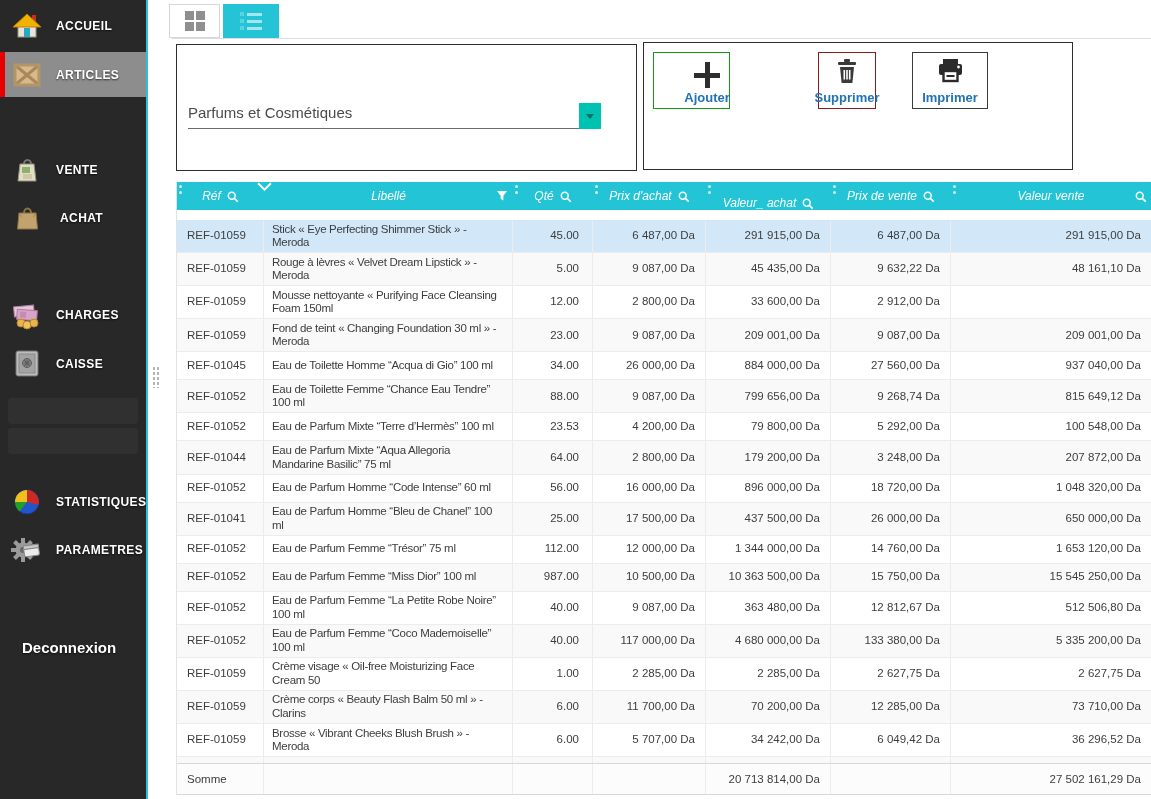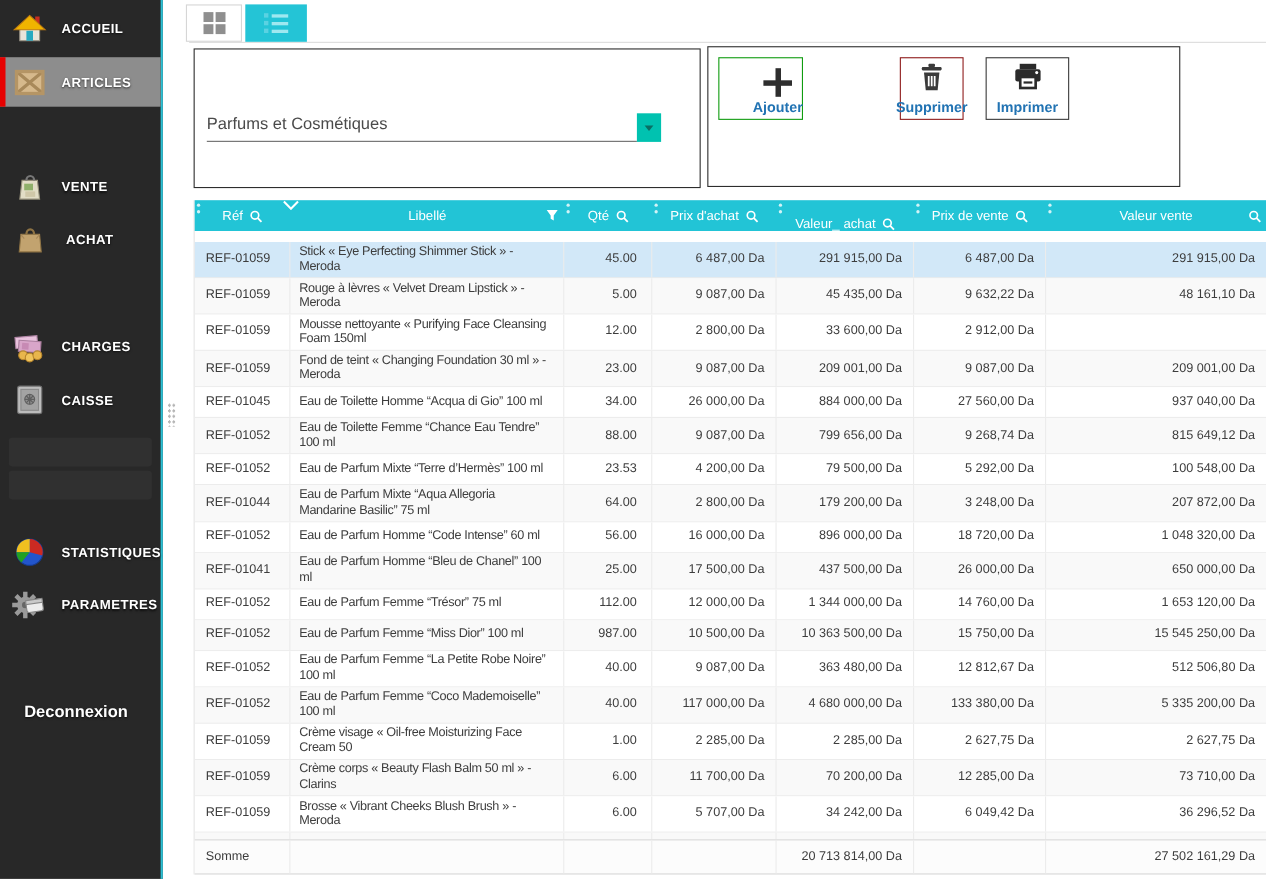--- a/index.html
+++ b/index.html
@@ -65,35 +65,35 @@
   .combo .tri{width:0;height:0;border-left:4px solid transparent;border-right:4px solid transparent;border-top:5px solid #0a6f64;}
   
   .actions-panel{position:absolute;left:467px;top:42px;width:430px;height:128px;border:1px solid #2d2d2d;background:#fff;box-sizing:border-box;}
   .act-btn{
     position:absolute;top:9px;height:57px;box-sizing:border-box;background:#fff;cursor:pointer;
     display:flex;flex-direction:column;align-items:center;justify-content:flex-end;padding-bottom:3px;
   }
   .act-btn .blabel{font-size:13px;font-weight:bold;color:#2173b3;line-height:15px;}
   .btn-add{left:9px;width:77px;border:1px solid #109c10;padding-left:31px;}
   .btn-del{left:174px;width:58px;border:1px solid #8e1b1b;}
-  .btn-print{left:252px;width:76px;border:1px solid #3a3a3a;}
+  .btn-print{left:268px;width:76px;border:1px solid #3a3a3a;}
   .plus-ico{position:relative;width:26px;height:26px;margin-bottom:2px;}
   .plus-ico::before,.plus-ico::after{content:"";position:absolute;background:#2e2e2e;}
   .plus-ico::before{left:0;top:10.5px;width:26px;height:5px;}
   .plus-ico::after{left:10.5px;top:0;width:5px;height:26px;}
   .act-ico{margin-bottom:2px;}
   
   .grid{
     position:absolute;left:0;right:0;top:182px;bottom:4px;display:flex;flex-direction:column;
     border-left:1px solid #e3e3e3;box-sizing:border-box;background:#fff;
   }
   .grid-header{display:flex;height:28px;flex:0 0 28px;background:#22c4d6;}
   .hcell{
     position:relative;display:flex;align-items:center;justify-content:center;gap:5px;
-    color:#fff;font-size:12px;box-sizing:border-box;cursor:pointer;
+    color:#fff;font-size:12px;box-sizing:border-box;cursor:pointer;font-style:italic;
   }
   .hdots{position:absolute;left:2px;top:3px;width:4px;height:10px;}
   .hdots::before,.hdots::after{content:"";position:absolute;left:0;width:3px;height:3px;border-radius:50%;background:rgba(255,255,255,.8);}
   .hdots::before{top:0;} .hdots::after{top:6px;}
   .sort-chevron{position:absolute;right:-8px;top:0;z-index:2;}
   .filter-ico{position:absolute;right:5px;top:8px;}
   .hcell.c6 .search-ico{position:absolute;right:4px;top:8px;}
   .c0{width:87px;} .c1{width:249px;} .c2{width:80px;} .c3{width:113px;} .c4{width:125px;align-items:flex-end;} .c5{width:120px;} .c6{flex:1;}
   .grid-body{flex:1 1 auto;display:flex;flex-direction:column;overflow:hidden;margin-top:10px;}
   .grid-row{display:flex;background:#fff;border-bottom:1px solid #ececec;min-height:27px;cursor:pointer;}
@@ -416,21 +416,21 @@
           <div class="cell c3 right">9 087,00 Da</div>
           <div class="cell c4 right">799 656,00 Da</div>
           <div class="cell c5 right">9 268,74 Da</div>
           <div class="cell c6 right">815 649,12 Da</div>
         </div>
         <div class="grid-row">
           <div class="cell c0">REF-01052</div>
           <div class="cell c1">Eau de Parfum Mixte “Terre d’Hermès” 100 ml</div>
           <div class="cell c2 right">23.53</div>
           <div class="cell c3 right">4 200,00 Da</div>
-          <div class="cell c4 right">79 500,00 Da</div>
+          <div class="cell c4 right">79 800,00 Da</div>
           <div class="cell c5 right">5 292,00 Da</div>
           <div class="cell c6 right">100 548,00 Da</div>
         </div>
         <div class="grid-row">
           <div class="cell c0">REF-01044</div>
           <div class="cell c1">Eau de Parfum Mixte “Aqua Allegoria Mandarine Basilic” 75 ml</div>
           <div class="cell c2 right">64.00</div>
           <div class="cell c3 right">2 800,00 Da</div>
           <div class="cell c4 right">179 200,00 Da</div>
           <div class="cell c5 right">3 248,00 Da</div>

